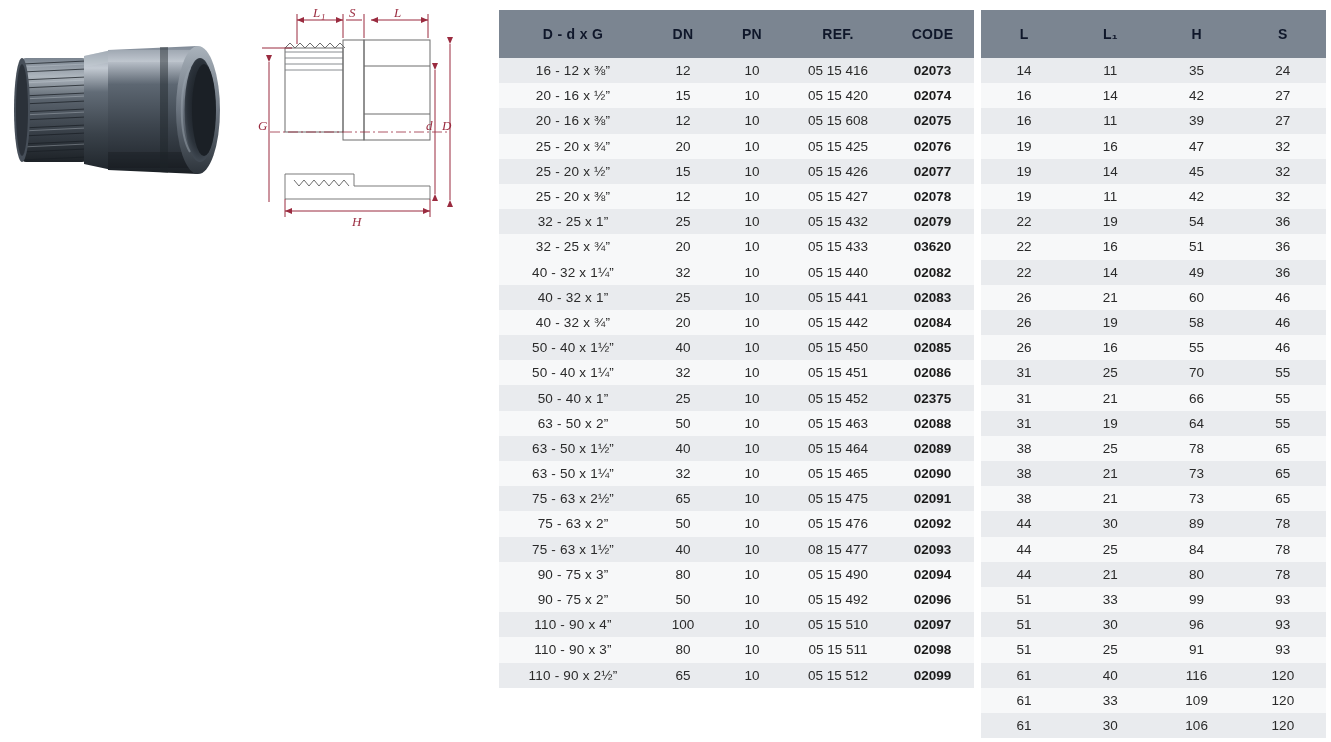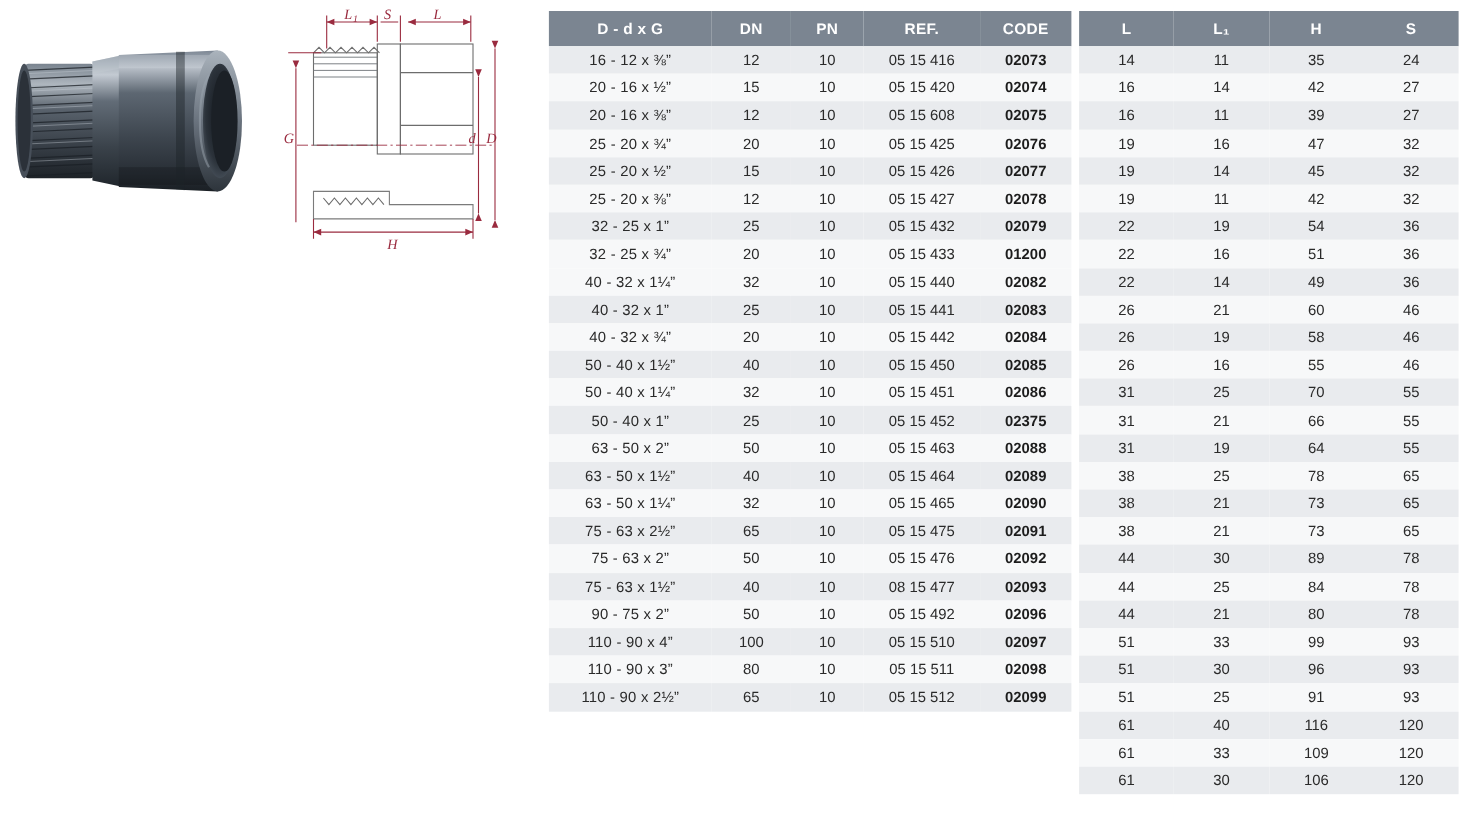--- a/index.html
+++ b/index.html
@@ -46,24 +46,24 @@
   .table-side {
     position: absolute;
     left: 981px;
     top: 10px;
     width: 345px;
     border-collapse: collapse;
     font-size: 13.5px;
   }
   .table-main th, .table-side th {
     background: #7b8591;
-    color: #ffffff;
+    color: #0f172a;
     font-weight: bold;
     font-size: 14px;
-    height: 32px;
+    height: 48px;
     padding: 0 4px;
     text-align: center;
     letter-spacing: .3px;
   }
   .table-main td, .table-side td {
     height: 25.2px;
     padding: 0 4px;
     text-align: center;
     color: #2a2a2a;
     border: none;
@@ -336,21 +336,21 @@
           <td>25</td>
           <td>10</td>
           <td>05 15 432</td>
           <td class="code">02079</td>
         </tr>
         <tr class="even">
           <td class="dim">32 - 25 x ¾”</td>
           <td>20</td>
           <td>10</td>
           <td>05 15 433</td>
-          <td class="code">01200</td>
+          <td class="code">03620</td>
         </tr>
         <tr class="even">
           <td class="dim">40 - 32 x 1¼”</td>
           <td>32</td>
           <td>10</td>
           <td>05 15 440</td>
           <td class="code">02082</td>
         </tr>
         <tr class="odd">
           <td class="dim">40 - 32 x 1”</td>
@@ -421,20 +421,27 @@
           <td>10</td>
           <td>05 15 476</td>
           <td class="code">02092</td>
         </tr>
         <tr class="odd">
           <td class="dim">75 - 63 x 1½”</td>
           <td>40</td>
           <td>10</td>
           <td>08 15 477</td>
           <td class="code">02093</td>
+        </tr>
+        <tr class="even">
+          <td class="dim">90 - 75 x 3”</td>
+          <td>80</td>
+          <td>10</td>
+          <td>05 15 490</td>
+          <td class="code">02094</td>
         </tr>
         <tr class="even">
           <td class="dim">90 - 75 x 2”</td>
           <td>50</td>
           <td>10</td>
           <td>05 15 492</td>
           <td class="code">02096</td>
         </tr>
         <tr class="odd">
           <td class="dim">110 - 90 x 4”</td>

